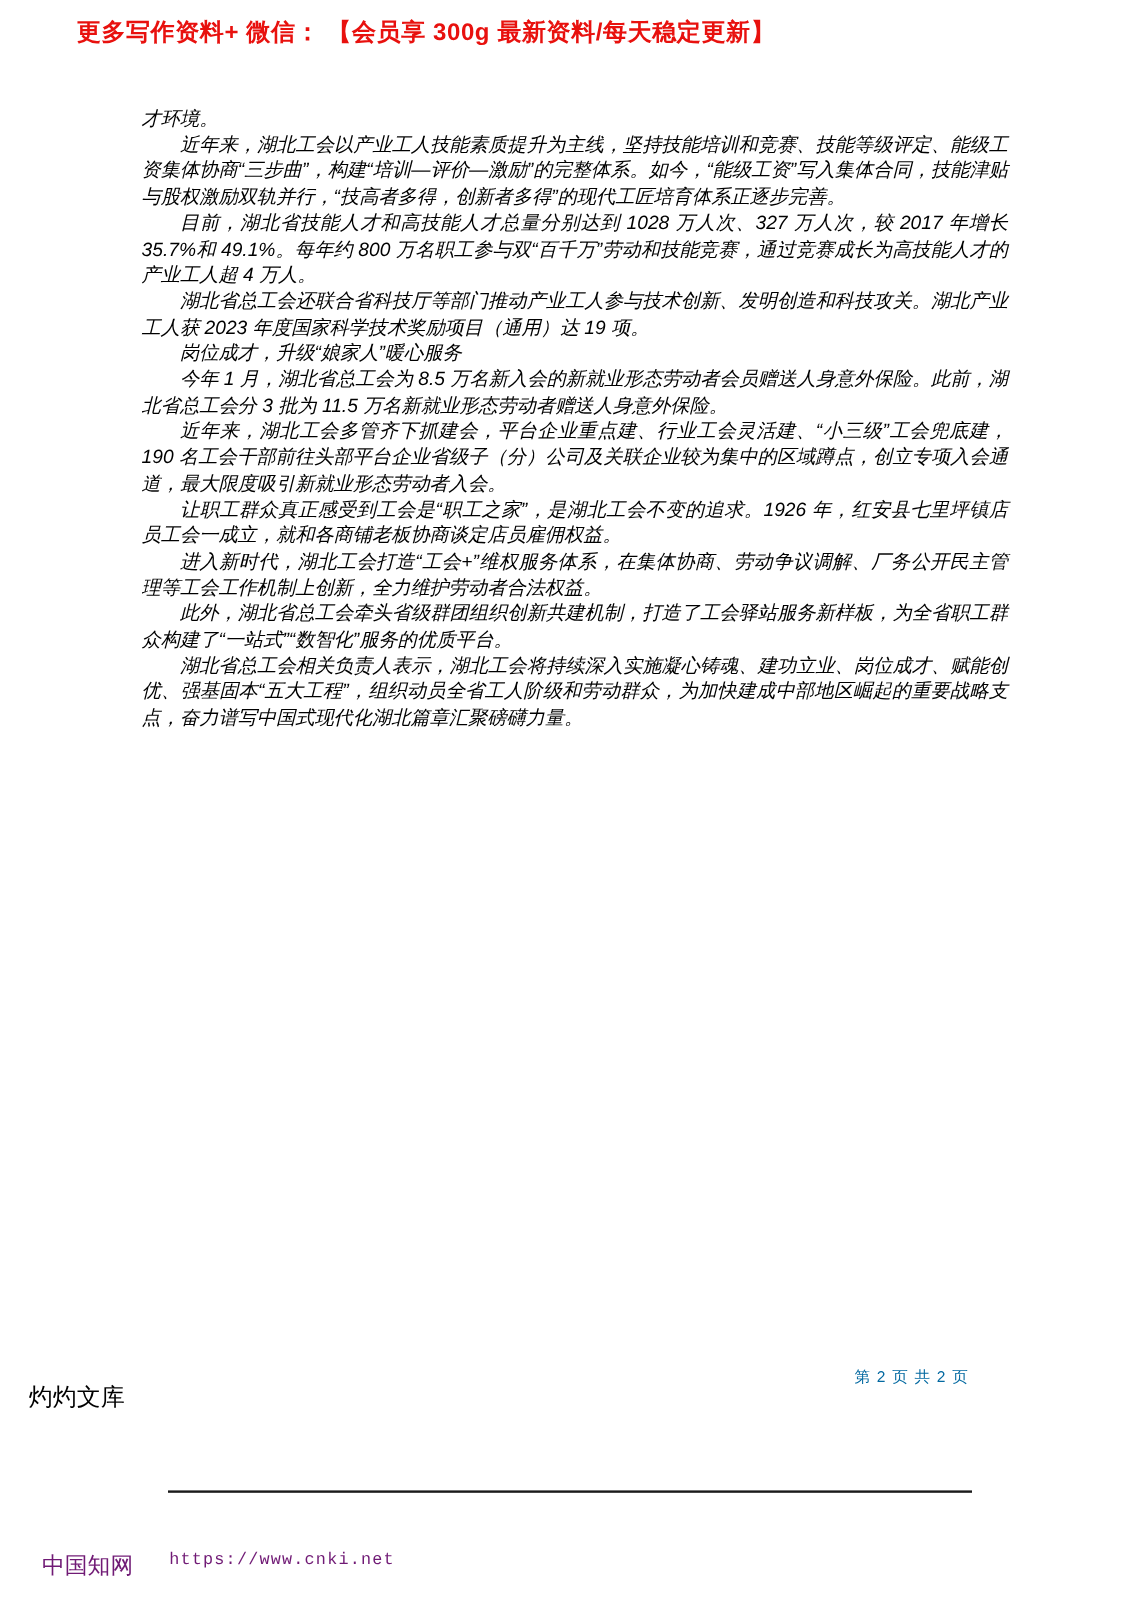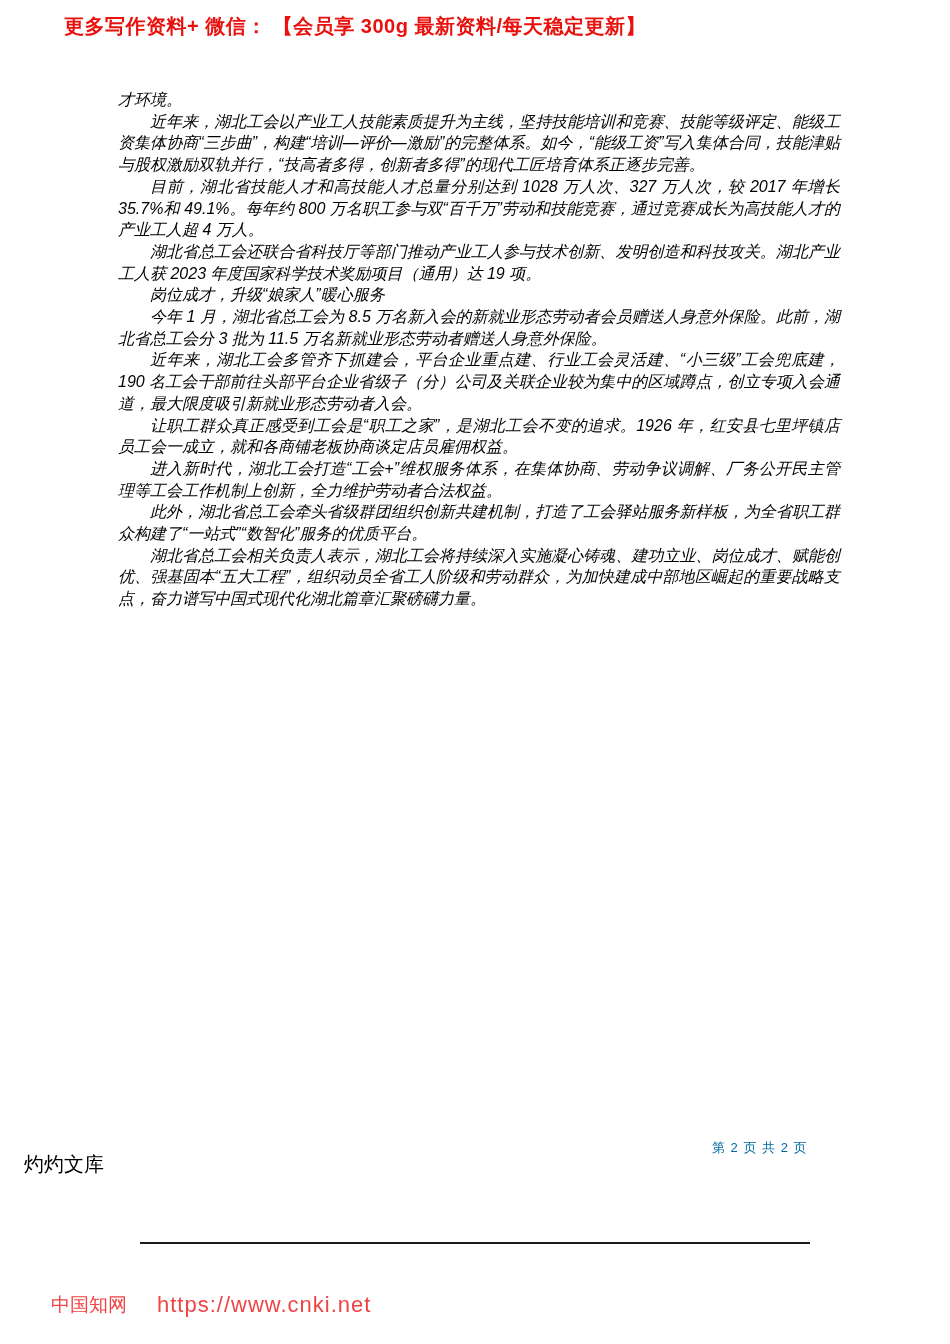--- a/index.html
+++ b/index.html
@@ -61,35 +61,35 @@
   .footer-divider {
     position: absolute;
     left: 140px;
     top: 1242px;
     width: 670px;
     height: 2px;
     background: #1a1a1a;
   }
   .watermark {
     position: absolute;
-    left: 51px;
+    left: 35px;
     top: 1292px;
     display: flex;
     align-items: flex-start;
     gap: 30px;
-    color: #ef4444;
+    color: #701a75;
     white-space: nowrap;
   }
   .watermark .site-name {
     font-size: 19px;
     font-family: "Liberation Serif", "DejaVu Serif", serif;
   }
   .watermark .site-url {
-    font-size: 22px;
-    font-family: Liberation Sans, sans-serif;
+    font-size: 14px;
+    font-family: Liberation Mono, monospace;
     letter-spacing: 1px;
   }
 </style>
 </head>
 <body>
 
 <div class="header-notice">更多写作资料+ 微信： 【会员享 300g 最新资料/每天稳定更新】</div>
 
 <div class="article">
   <p class="no-indent">才环境。</p>

